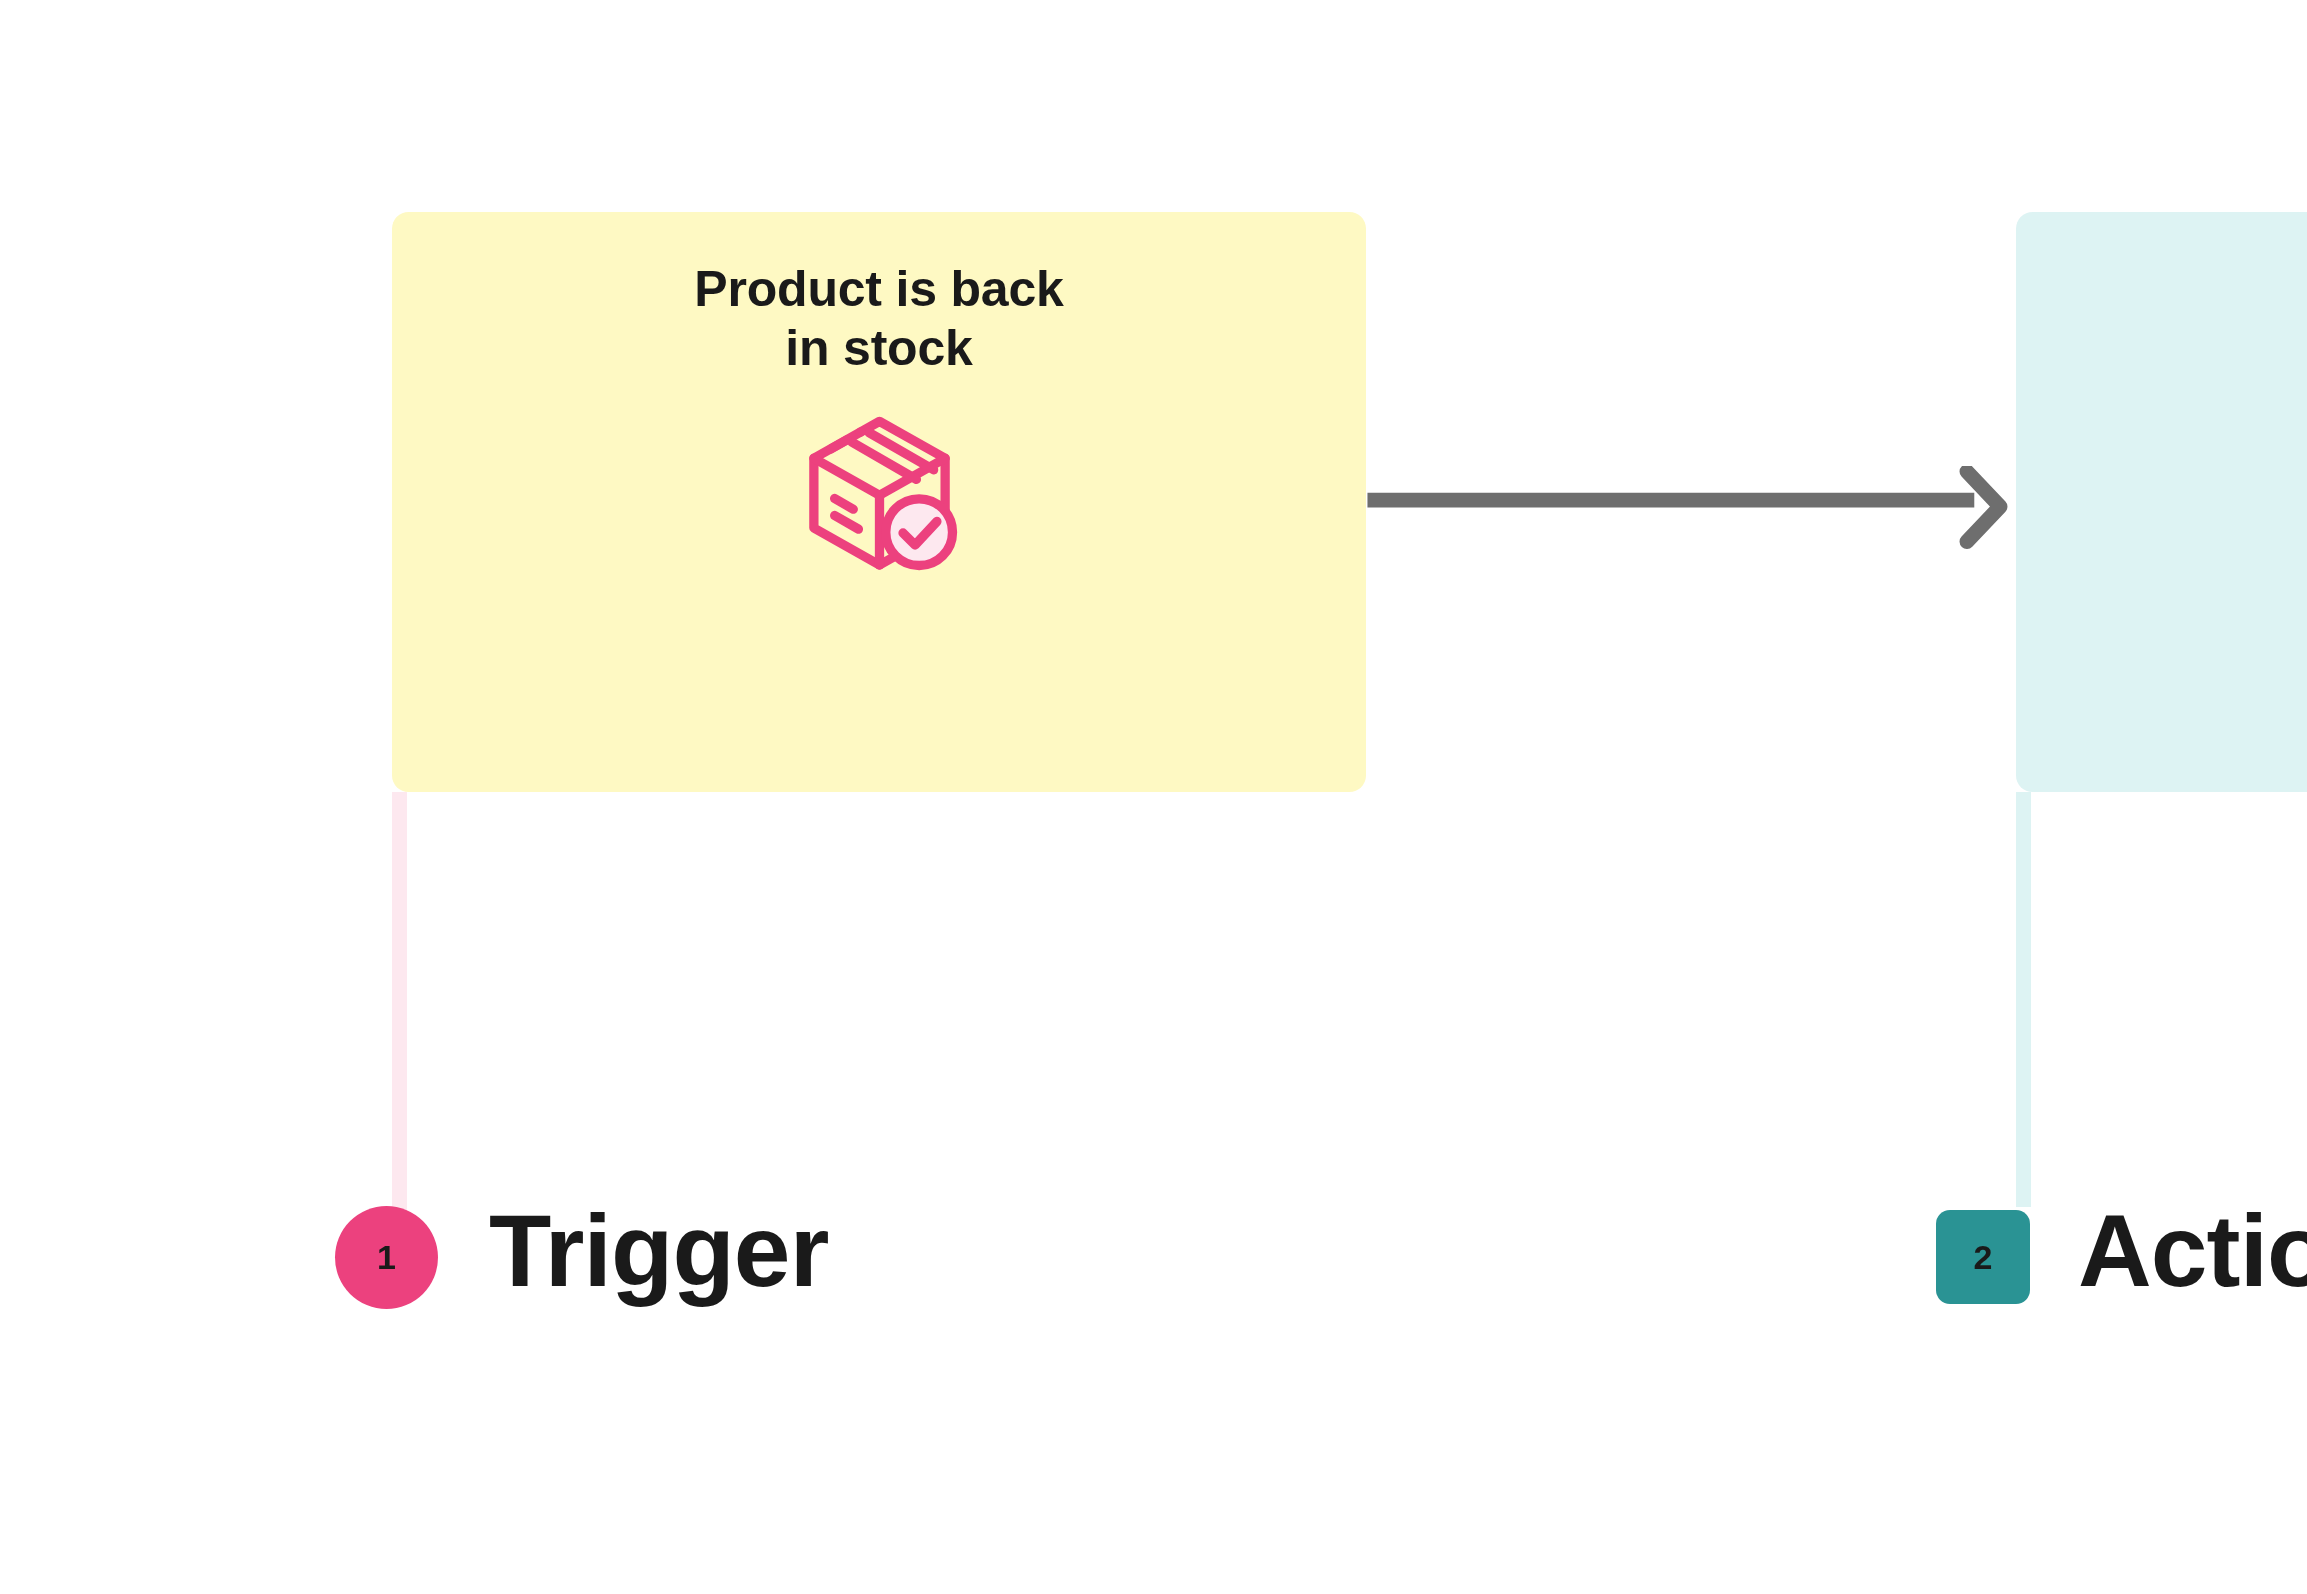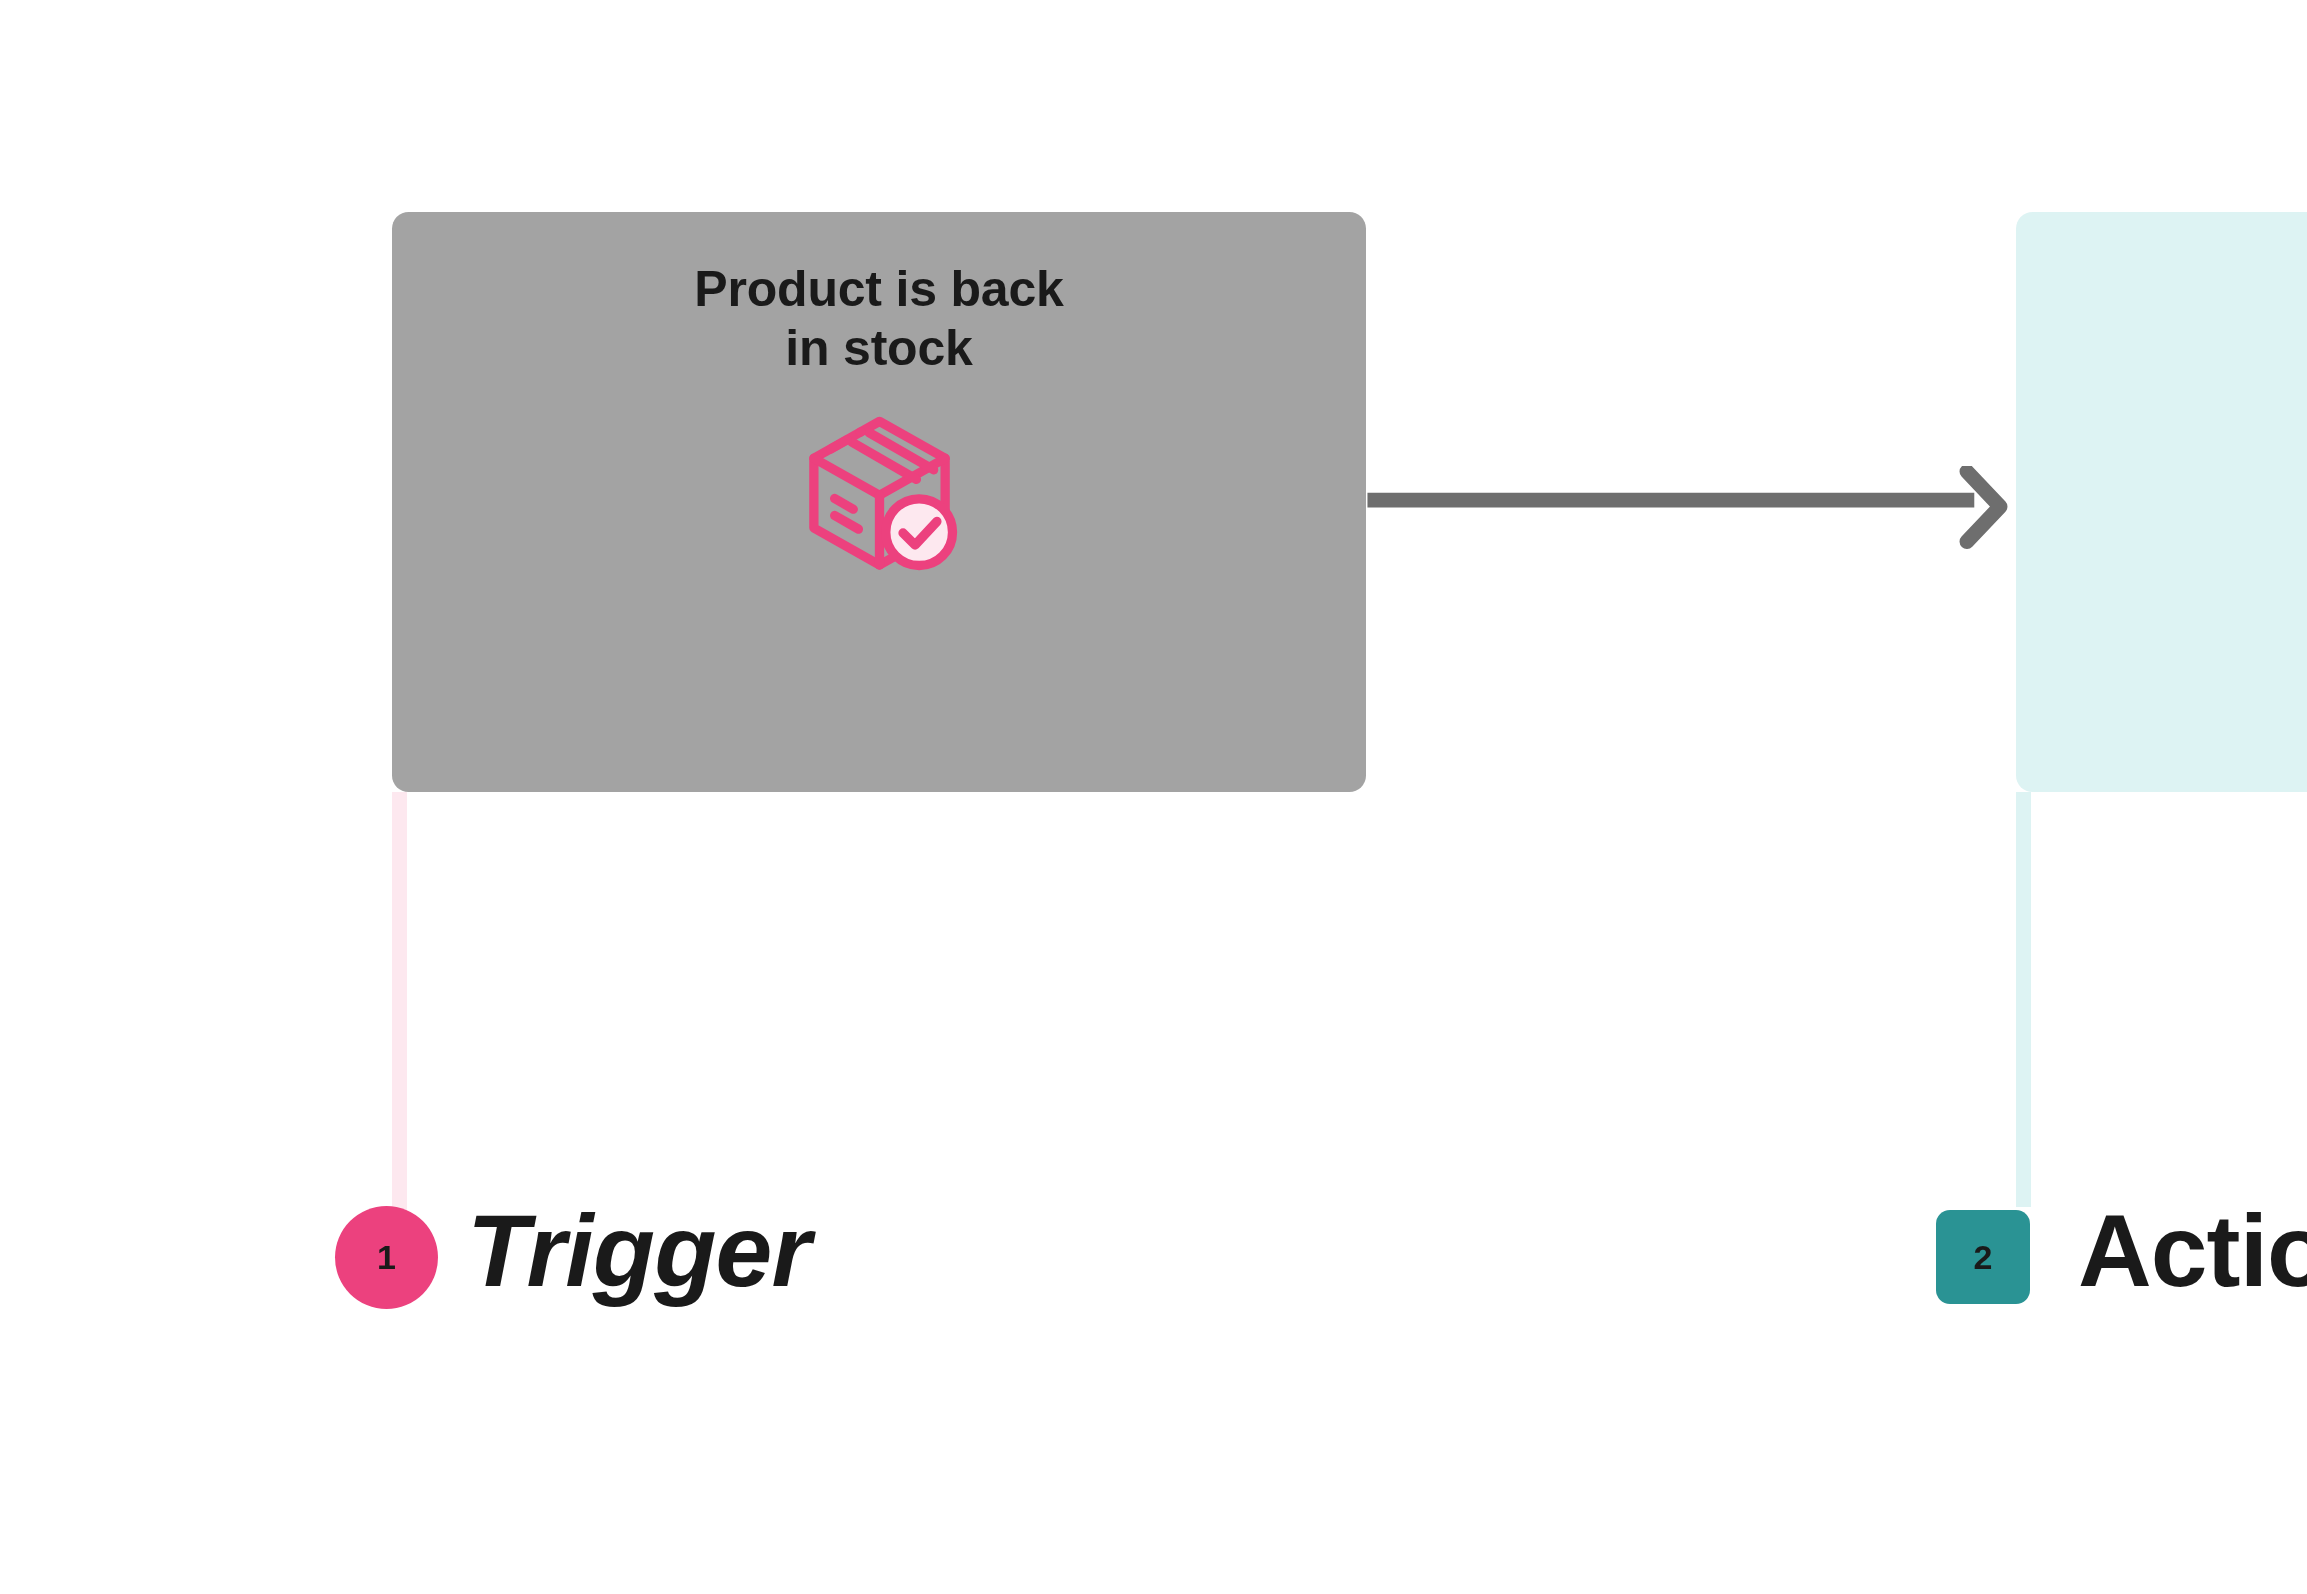--- a/index.html
+++ b/index.html
@@ -25,21 +25,21 @@
     box-sizing: border-box;
     display: flex;
     flex-direction: column;
     align-items: center;
   }
   .card-trigger {
     left: 392px;
     top: 212px;
     width: 974px;
     height: 580px;
-    background: #a3a3a3;
+    background: #fef9c3;
   }
   .card-action {
     left: 2016px;
     top: 212px;
     width: 977px;
     height: 580px;
     background: #DDF3F3;
   }
   .card-title {
     font-size: 50px;
@@ -118,21 +118,21 @@
   }
 
   .step-label {
     font-size: 102px;
     font-weight: 700;
     color: #1A1A1A;
     letter-spacing: -0.9px;
     line-height: 1;
     white-space: nowrap;
   }
-  .step-row-trigger .step-label { margin-left: 29px; padding-bottom: 12px; font-style: italic; }
+  .step-row-trigger .step-label { margin-left: 51px; padding-bottom: 12px; }
   .step-row-action  .step-label { margin-left: 48px; padding-bottom: 12px; }
 </style>
 </head>
 <body>
 
 <div id="canvas">
 
   <div class="card card-trigger">
     <div class="card-title">Product is back
 in stock</div>

